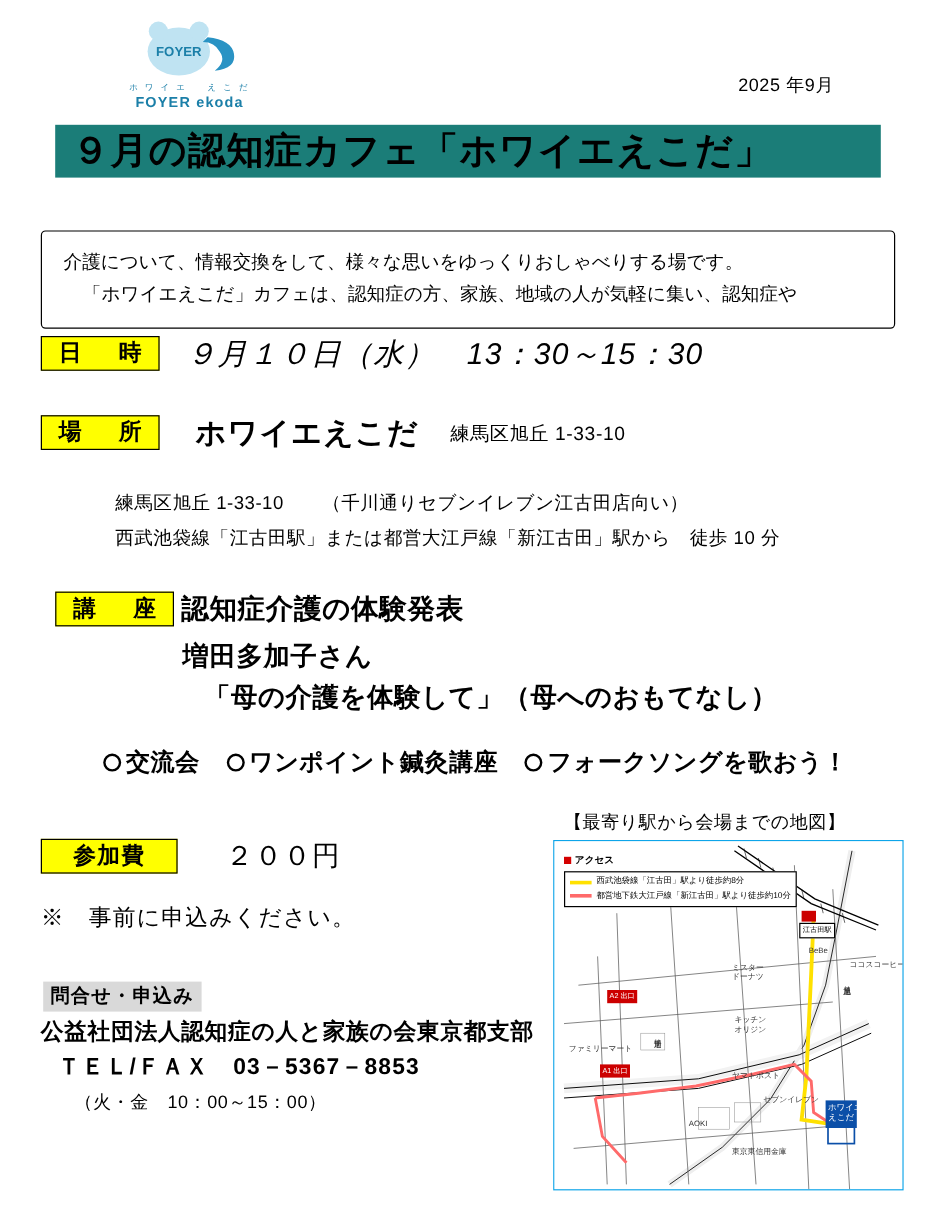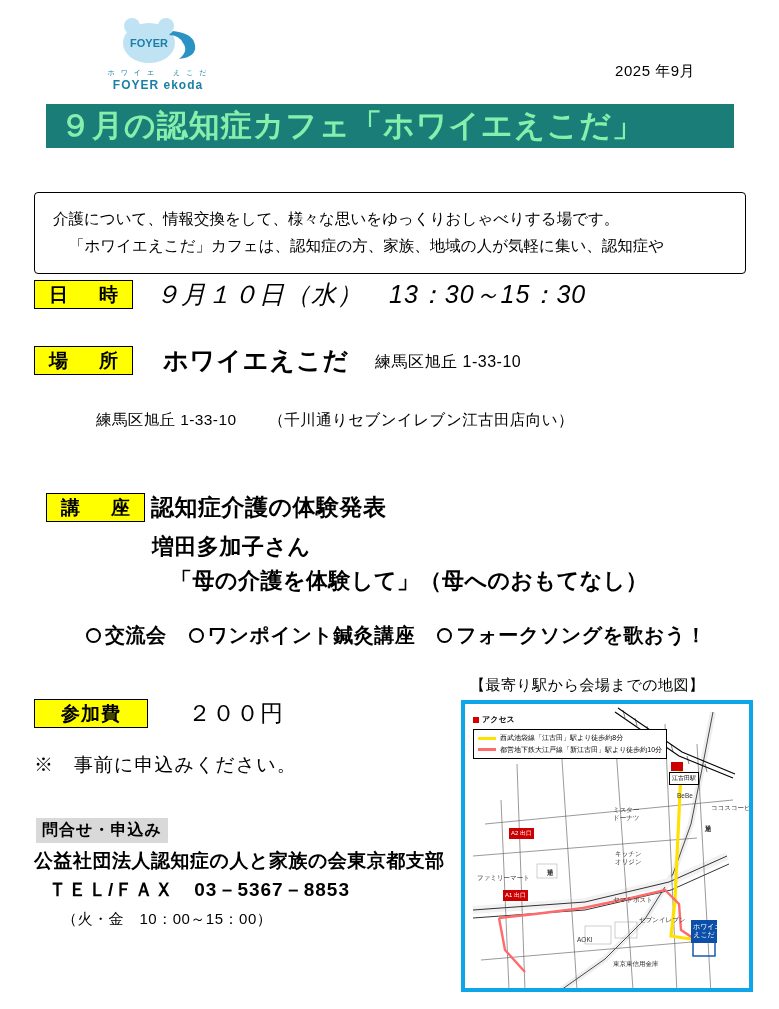--- a/index.html
+++ b/index.html
@@ -49,21 +49,21 @@
     font-size: 15px;
     letter-spacing: 0.5px;
   }
 
   
   .title-band {
     position: absolute;
     left: 46px; top: 104px;
     width: 688px; height: 44px;
     background: #1b7d78;
-    color: #86efac;
+    color: #000000;
     font-size: 31px;
     font-weight: bold;
     letter-spacing: 1px;
     display: flex;
     align-items: center;
     padding-left: 14px;
   }
 
   
   .intro-box {
@@ -213,21 +213,21 @@
   .map-caption {
     position: absolute;
     left: 470px; top: 676px;
     font-size: 15px;
     letter-spacing: 0.5px;
   }
   .map-frame {
     position: absolute;
     left: 461px; top: 700px;
     width: 292px; height: 292px;
-    border: 4px solid #0ea5e9;
+    border: 1px solid #0ea5e9;
     background: #ffffff;
     overflow: hidden;
   }
   .map-frame svg { display: block; }
   .legend {
     position: absolute;
     left: 8px; top: 10px;
     font-size: 7px;
     line-height: 1.5;
   }
@@ -334,20 +334,21 @@
 <div class="row" id="row-place">
   <span class="chip">場　所</span>
   <span class="value">ホワイエえこだ</span>
   <span class="value-sub">練馬区旭丘 1-33-10</span>
 </div>
 
 <div class="addr-block">
   <div>
     <span>練馬区旭丘 1-33-10</span><span class="gap"></span><span>（千川通りセブンイレブン江古田店向い）</span>
   </div>
+  <div>西武池袋線「江古田駅」または都営大江戸線「新江古田」駅から　徒歩 10 分</div>
 </div>
 
 <div class="row" id="row-lecture">
   <span class="chip">講　座</span>
   <span class="value">認知症介護の体験発表</span>
 </div>
 <div class="lecture-lines">
   <div>増田多加子さん</div>
   <div class="l2">「母の介護を体験して」（母へのおもてなし）</div>
 </div>

